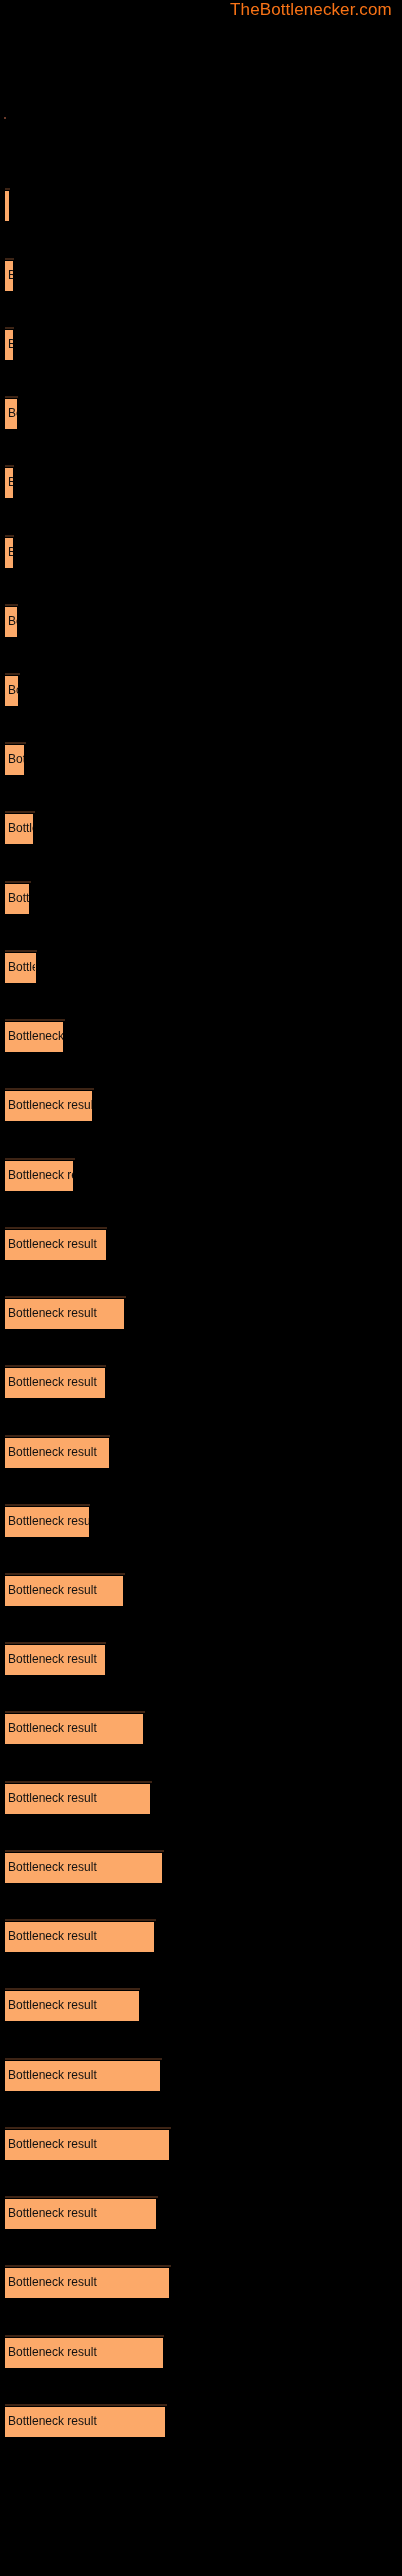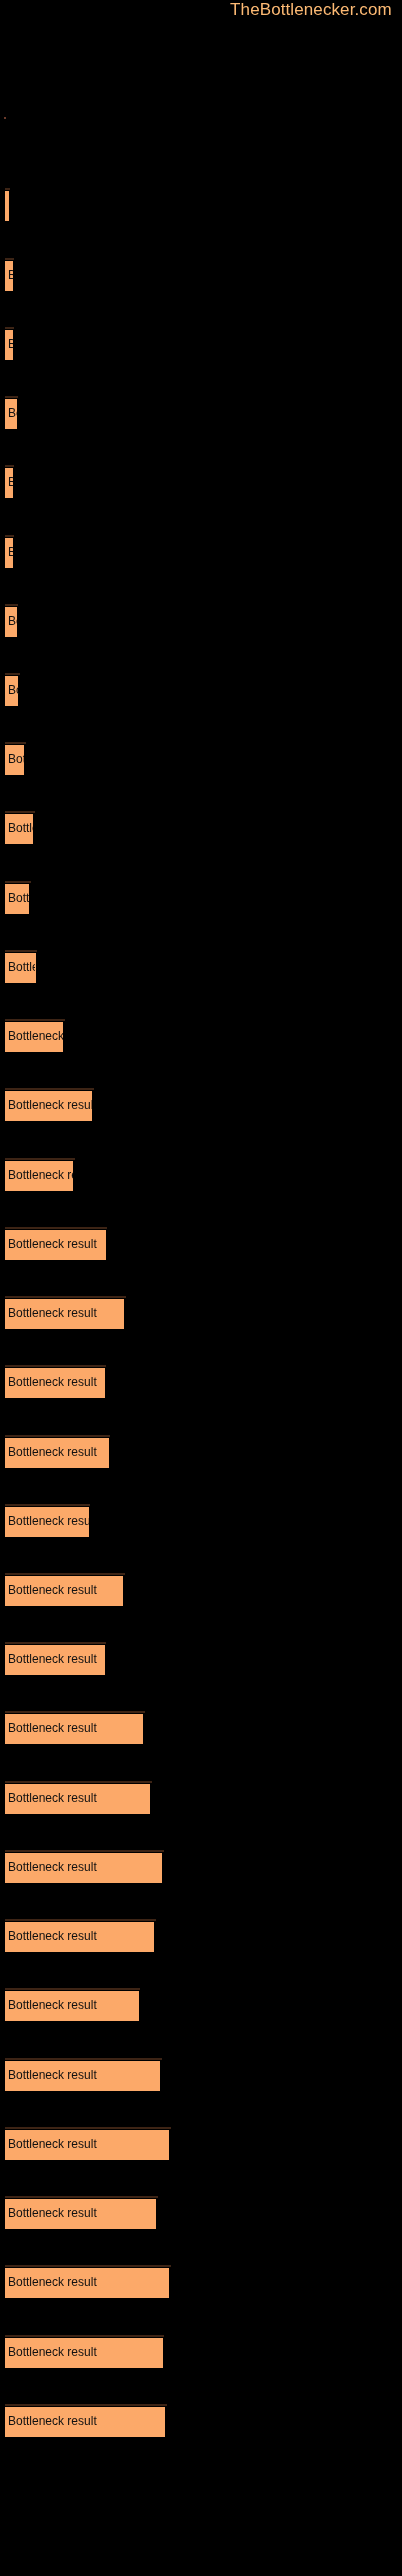--- a/index.html
+++ b/index.html
@@ -14,21 +14,21 @@
     overflow: hidden;
     font-family: "Liberation Sans", sans-serif;
   }
 
   .site-title {
     position: absolute;
     top: 0px;
     right: 11.3px;
     font-size: 17px;
     line-height: 19.3px;
-    color: #fdba74;
+    color: #f97316;
     letter-spacing: 0.1px;
     white-space: nowrap;
     font-family: "Liberation Sans", sans-serif;
   }
 
   .plot {
     position: absolute;
     left: 0;
     top: 0;
     width: 403px;

